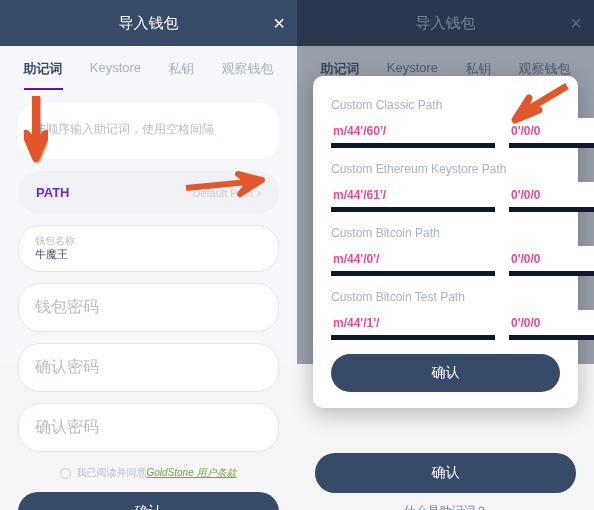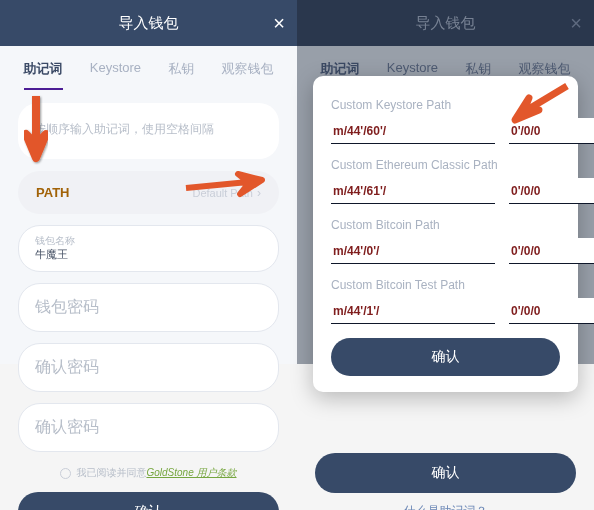--- a/index.html
+++ b/index.html
@@ -66,21 +66,21 @@
     .path-row {
       background: #f0f1f5;
       border-radius: 22px;
       padding: 14px 18px;
       margin-top: 12px;
       display: flex;
       justify-content: space-between;
       align-items: center;
       position: relative;
     }
-    .path-label { font-size: 13px; font-weight: 700; color: #a16207; }
+    .path-label { font-size: 13px; font-weight: 700; color: #6d28d9; }
     .path-value { font-size: 11px; color: #c9ced8; display: flex; align-items: center; }
     .chev { margin-left: 4px; color: #c9ced8; font-size: 12px; }
     .input-pill {
       background: #fff;
       border: 1px solid #e3e7ee;
       border-radius: 22px;
       padding: 9px 16px;
       margin-top: 11px;
     }
     .input-label { font-size: 10px; color: #b7bec9; line-height: 1.2; }
@@ -148,23 +148,23 @@
       font-weight: 500;
     }
     .path-inputs {
       display: flex;
       gap: 14px;
       margin-bottom: 14px;
     }
     .path-field {
       flex: 1;
       border: none;
-      border-bottom: 1px solid #0f172a;
+      border-bottom: 5px solid #0f172a;
       font-size: 12px;
-      color: #7f1d1d;
+      color: #ec4899;
       padding: 6px 2px 5px;
       outline: none;
       font-weight: 600;
     }
     .modal-confirm {
       background: #374a68;
       color: #fff;
       border-radius: 22px;
       height: 38px;
       display: flex;
@@ -262,26 +262,26 @@
   <div class="confirm-btn" style="margin-top:362px;">
     <span>确认</span>
   </div>
   <div class="footer-link">
     <span>什么是助记词？</span>
   </div>
 
   <div class="scrim"></div>
 
   <div class="modal">
-    <div class="path-heading">Custom Keystore Path</div>
+    <div class="path-heading">Custom Classic Path</div>
     <div class="path-inputs">
       <input class="path-field" value="m/44'/60'/" style="">
       <input class="path-field" value="0'/0/0" style="">
     </div>
-    <div class="path-heading">Custom Ethereum Classic Path</div>
+    <div class="path-heading">Custom Ethereum Keystore Path</div>
     <div class="path-inputs">
       <input class="path-field" value="m/44'/61'/" style="">
       <input class="path-field" value="0'/0/0" style="">
     </div>
     <div class="path-heading">Custom Bitcoin Path</div>
     <div class="path-inputs">
       <input class="path-field" value="m/44'/0'/" style="">
       <input class="path-field" value="0'/0/0" style="">
     </div>
     <div class="path-heading">Custom Bitcoin Test Path</div>

